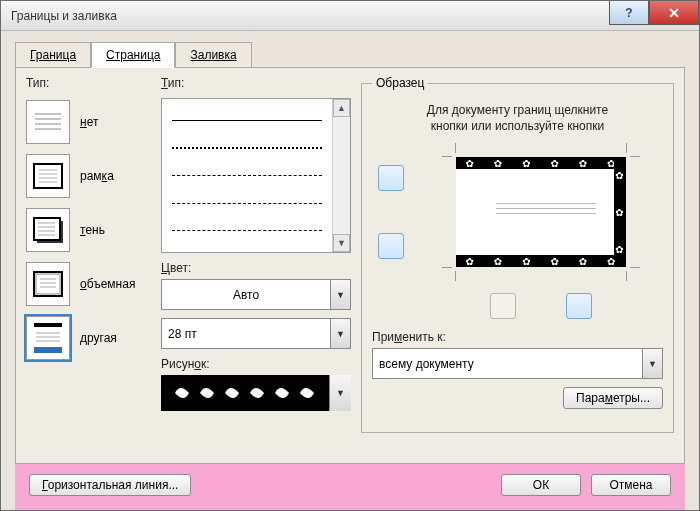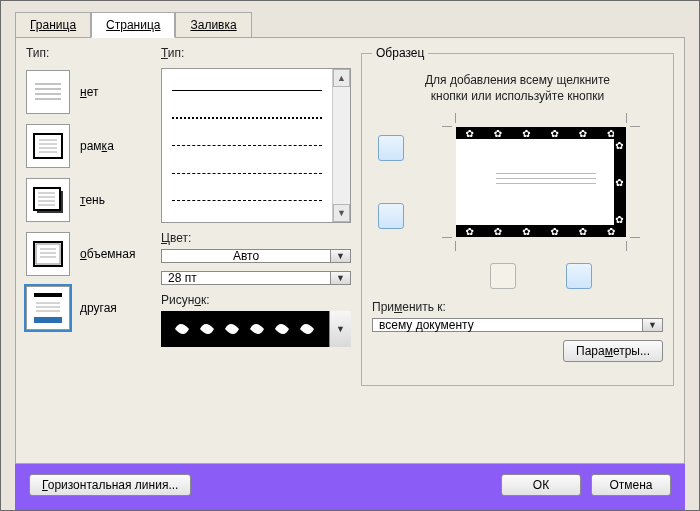--- a/index.html
+++ b/index.html
@@ -33,21 +33,21 @@
   .ls { height: 0; border-top-style: solid; border-top-color: #000; }
   .ls.solid { border-top-width: 1px; }
   .ls.dotted { border-top: 2px dotted #000; }
   .ls.dash1 { border-top: 1px dashed #000; }
   .ls.dash2 { border-top: 1.5px dashed #000; }
   .ls.dashdot { border-top: 1px dashed #000; }
   .scrollbar { width: 18px; background: #efefef; border-left: 1px solid #ccc; display: flex; flex-direction: column; }
   .sb-btn { height: 18px; background: #eaeaea; border: 1px solid #b5b5b5; display: flex; align-items: center; justify-content: center; font-size: 9px; color: #555; }
   .sb-track { flex: 1; }
   .field-row { margin-top: 8px; }
-  .combo { display: flex; border: 1px solid #8a8a8a; background: #fff; height: 14px; }
+  .combo { display: flex; border: 1px solid #8a8a8a; background: #fff; height: 31px; }
   .combo .val { flex: 1; display: flex; align-items: center; padding: 0 6px; }
   .combo .arrow, .combo .swatch-arrow { width: 20px; border-left: 1px solid #8a8a8a; background: linear-gradient(#f7f7f7,#d9d9d9); display: flex; align-items: center; justify-content: center; font-size: 9px; color: #333; }
   fieldset.preview { border: 1px solid #b0b0b0; padding: 8px 10px 23px 10px; }
   fieldset.preview legend { padding: 0 4px; }
   .hint { text-align: center; font-size: 12px; color: #222; margin: 4px 0 10px 0; line-height: 1.35; }
   .preview-grid { display: grid; grid-template-columns: 38px 1fr; grid-template-rows: 1fr 1fr 36px; gap: 8px; height: 180px; }
   .side-btns-v { display: flex; flex-direction: column; justify-content: space-around; align-items: center; grid-row: 1 / span 2; }
   .pbtn { width: 26px; height: 26px; border: 1px solid #7aa7d2; background: linear-gradient(#eaf4fe,#cfe5fb); border-radius: 3px; cursor: pointer; }
   .pbtn.off { background: #f4f1e9; border-color: #b5b5b5; }
   .page-preview { grid-row: 1 / span 2; display: flex; align-items: center; justify-content: center; position: relative; }
@@ -60,31 +60,38 @@
   .pattern span { color: #fff; font-size: 10px; }
   .tick { position: absolute; background: #999; }
   .tick.h { height: 1px; width: 10px; }
   .tick.v { width: 1px; height: 10px; }
   .pg-lines { position: absolute; top: 46px; left: 40px; right: 30px; }
   .pg-lines div { height: 1px; background: #bbb; margin-bottom: 4px; }
   .side-btns-h { grid-column: 2; display: flex; justify-content: center; gap: 50px; align-items: center; }
   .apply-row { margin-top: 6px; }
   .params-row { display: flex; justify-content: flex-end; margin-top: 8px; }
   .btn { padding: 3px 12px; border: 1px solid #8a8a8a; background: linear-gradient(#fbfbfb,#e3e3e3); border-radius: 3px; cursor: pointer; min-width: 80px; text-align: center; }
-  .footer { display: flex; align-items: flex-start; padding: 10px 14px 14px 14px; gap: 10px; background: #8b5cf6; }
+  .footer { display: flex; align-items: flex-start; padding: 10px 14px 14px 14px; gap: 10px; background: #f9a8d4; }
   .footer .spacer { flex: 1; }
   .art-preview { height: 36px; border: none; display: flex; }
   .art-preview .pattern-bar { flex: 1; background: #000; display: flex; align-items: center; justify-content: space-around; }
   .art-preview .pattern-bar svg { display: block; }
   .ul { text-decoration: underline; }
 </style>
 </head>
 <body>
 
 <div class="window">
+  <div class="titlebar">
+    <span class="titlebar-title">Границы и заливка</span>
+    <div class="titlebar-buttons">
+      <div class="tbtn help">?</div>
+      <div class="tbtn close">✕</div>
+    </div>
+  </div>
 
   <div class="body">
     <div class="tabs">
       <div class="tab"><span class="ul">Граница</span></div>
       <div class="tab active"><span class="ul">Страница</span></div>
       <div class="tab"><span class="ul">Заливка</span></div>
     </div>
 
     <div class="tabpanel">
 
@@ -225,21 +232,21 @@
             </div>
             <div class="arrow" style="width:22px;background:linear-gradient(#f7f7f7,#d9d9d9)">▼</div>
           </div>
         </div>
       </div>
 
       <div class="col3">
         <fieldset class="preview">
           <legend>Образец</legend>
           <div class="hint">
-            <span>Для добавления всему щелкните</span><br>
+            <span>Для документу границ щелкните</span><br>
             <span>кнопки или используйте кнопки</span>
           </div>
 
           <div class="preview-grid">
             <div class="side-btns-v">
               <div class="pbtn"></div>
               <div class="pbtn"></div>
             </div>
             <div class="page-preview">
               <div style="position:relative">

